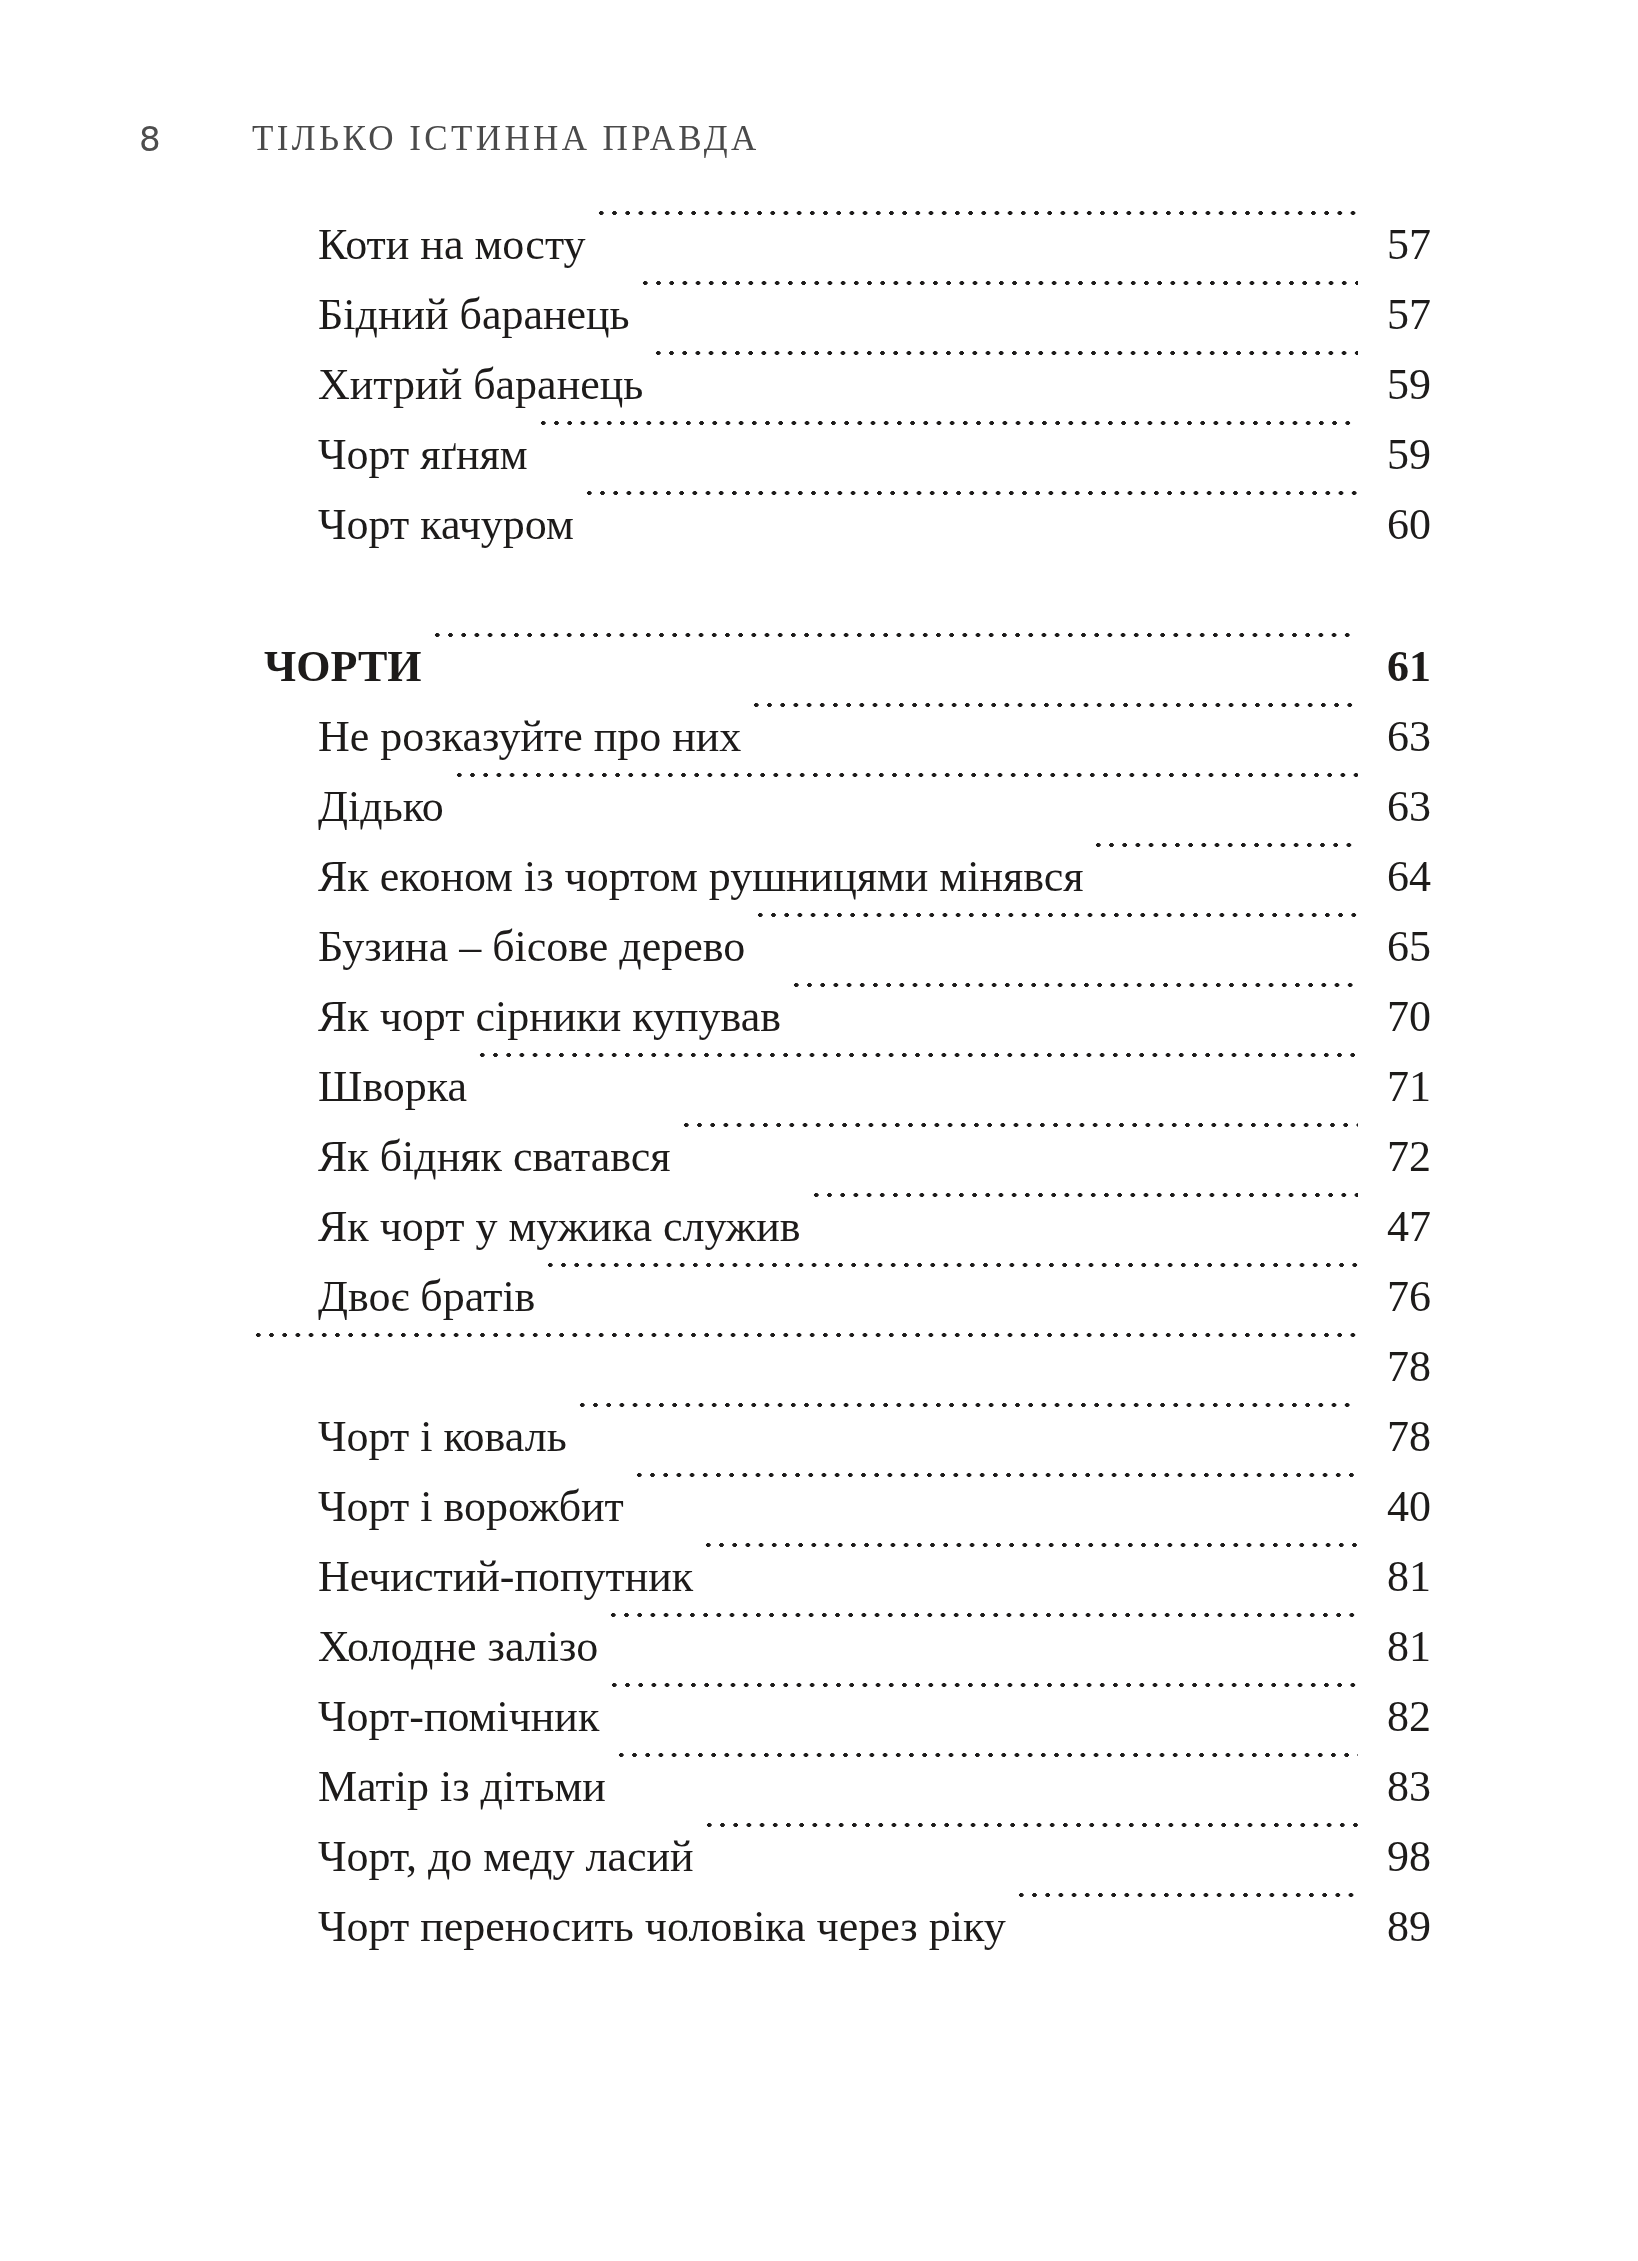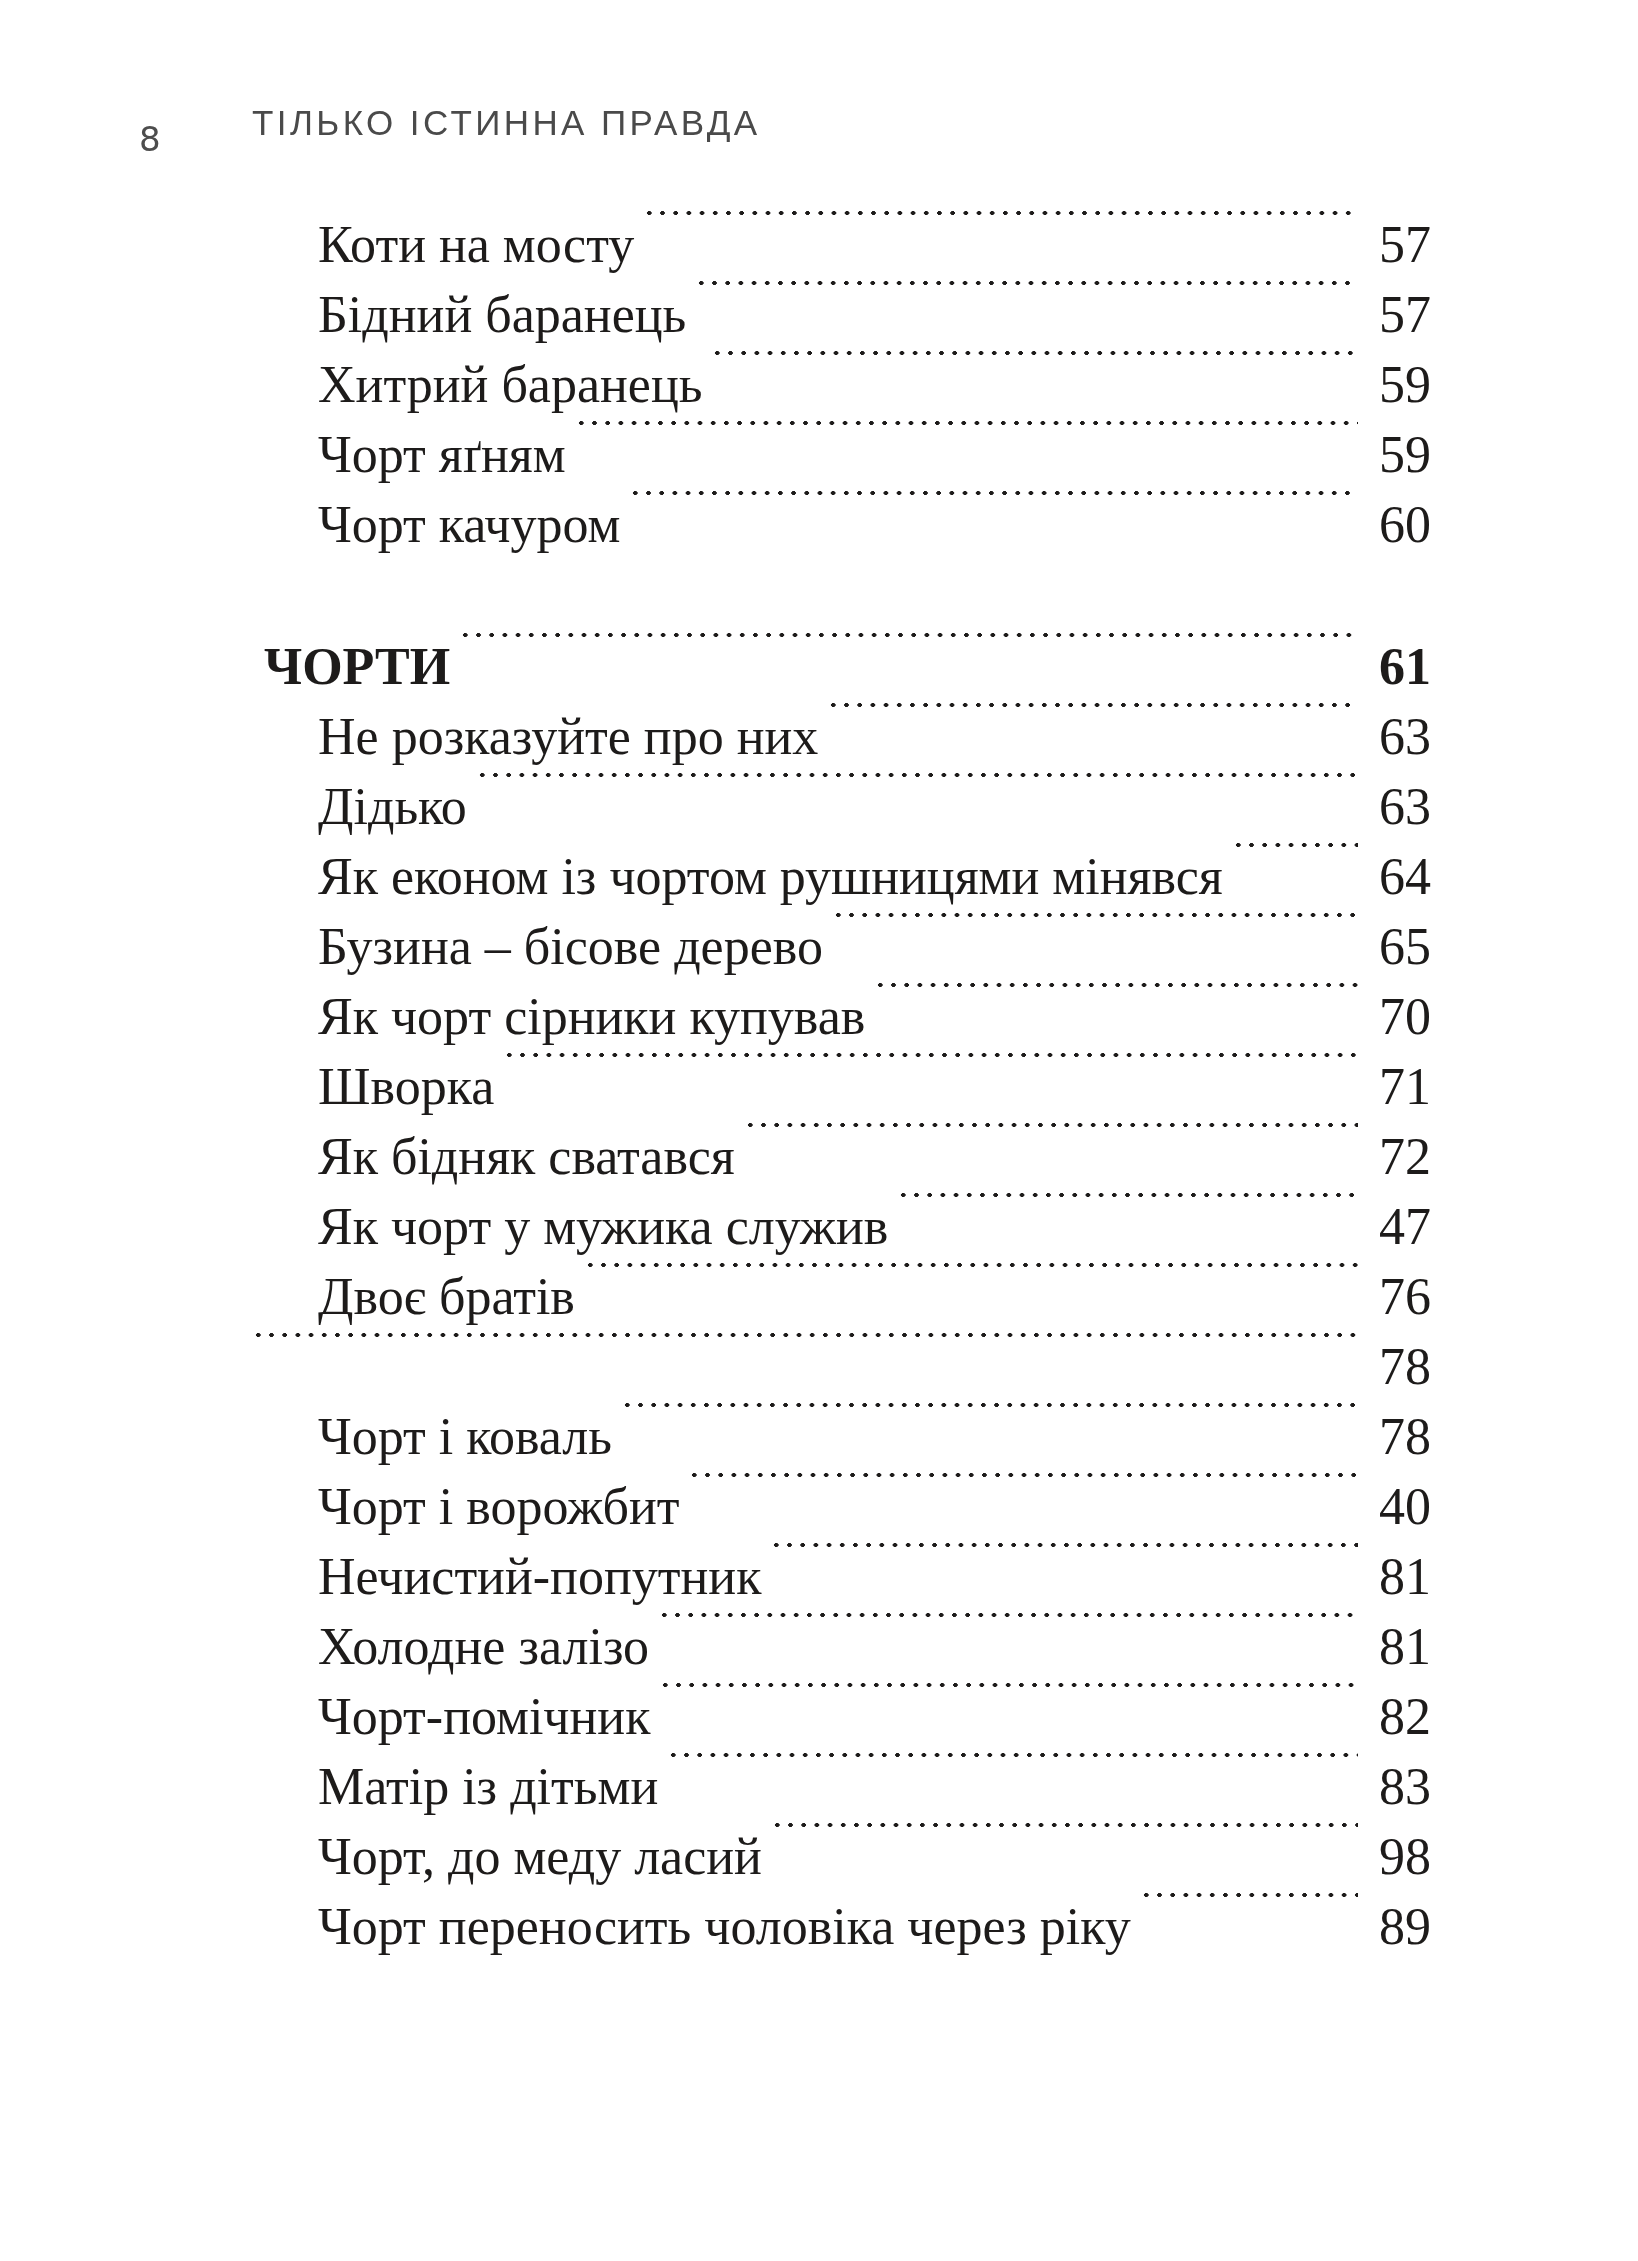--- a/index.html
+++ b/index.html
@@ -21,41 +21,41 @@
     left: 139px;
     top: 120px;
     font-family: "DejaVu Sans", sans-serif;
     font-size: 34px;
     line-height: 38px;
     color: #4d4d4d;
   }
   .running-title {
     position: absolute;
     left: 252px;
-    top: 104px;
-    font-family: Liberation Sans, sans-serif;
+    top: 120px;
+    font-family: Liberation Serif, serif;
     font-size: 35px;
     line-height: 38px;
     letter-spacing: 3.4px;
     color: #4a4a4a;
     white-space: nowrap;
   }
   
   .toc {
     position: absolute;
     left: 243px;
     top: 210px;
     width: 1188px;
   }
   .row {
     display: flex;
     align-items: flex-start;
     height: 70px;
     line-height: 70px;
-    font-size: 52px;
+    font-size: 44px;
     color: #1d1b1a;
     white-space: nowrap;
   }
   .row .title {
     flex: 0 0 auto;
   }
   .row.sub .title {
     padding-left: 75px;
   }
   .row.heading {

